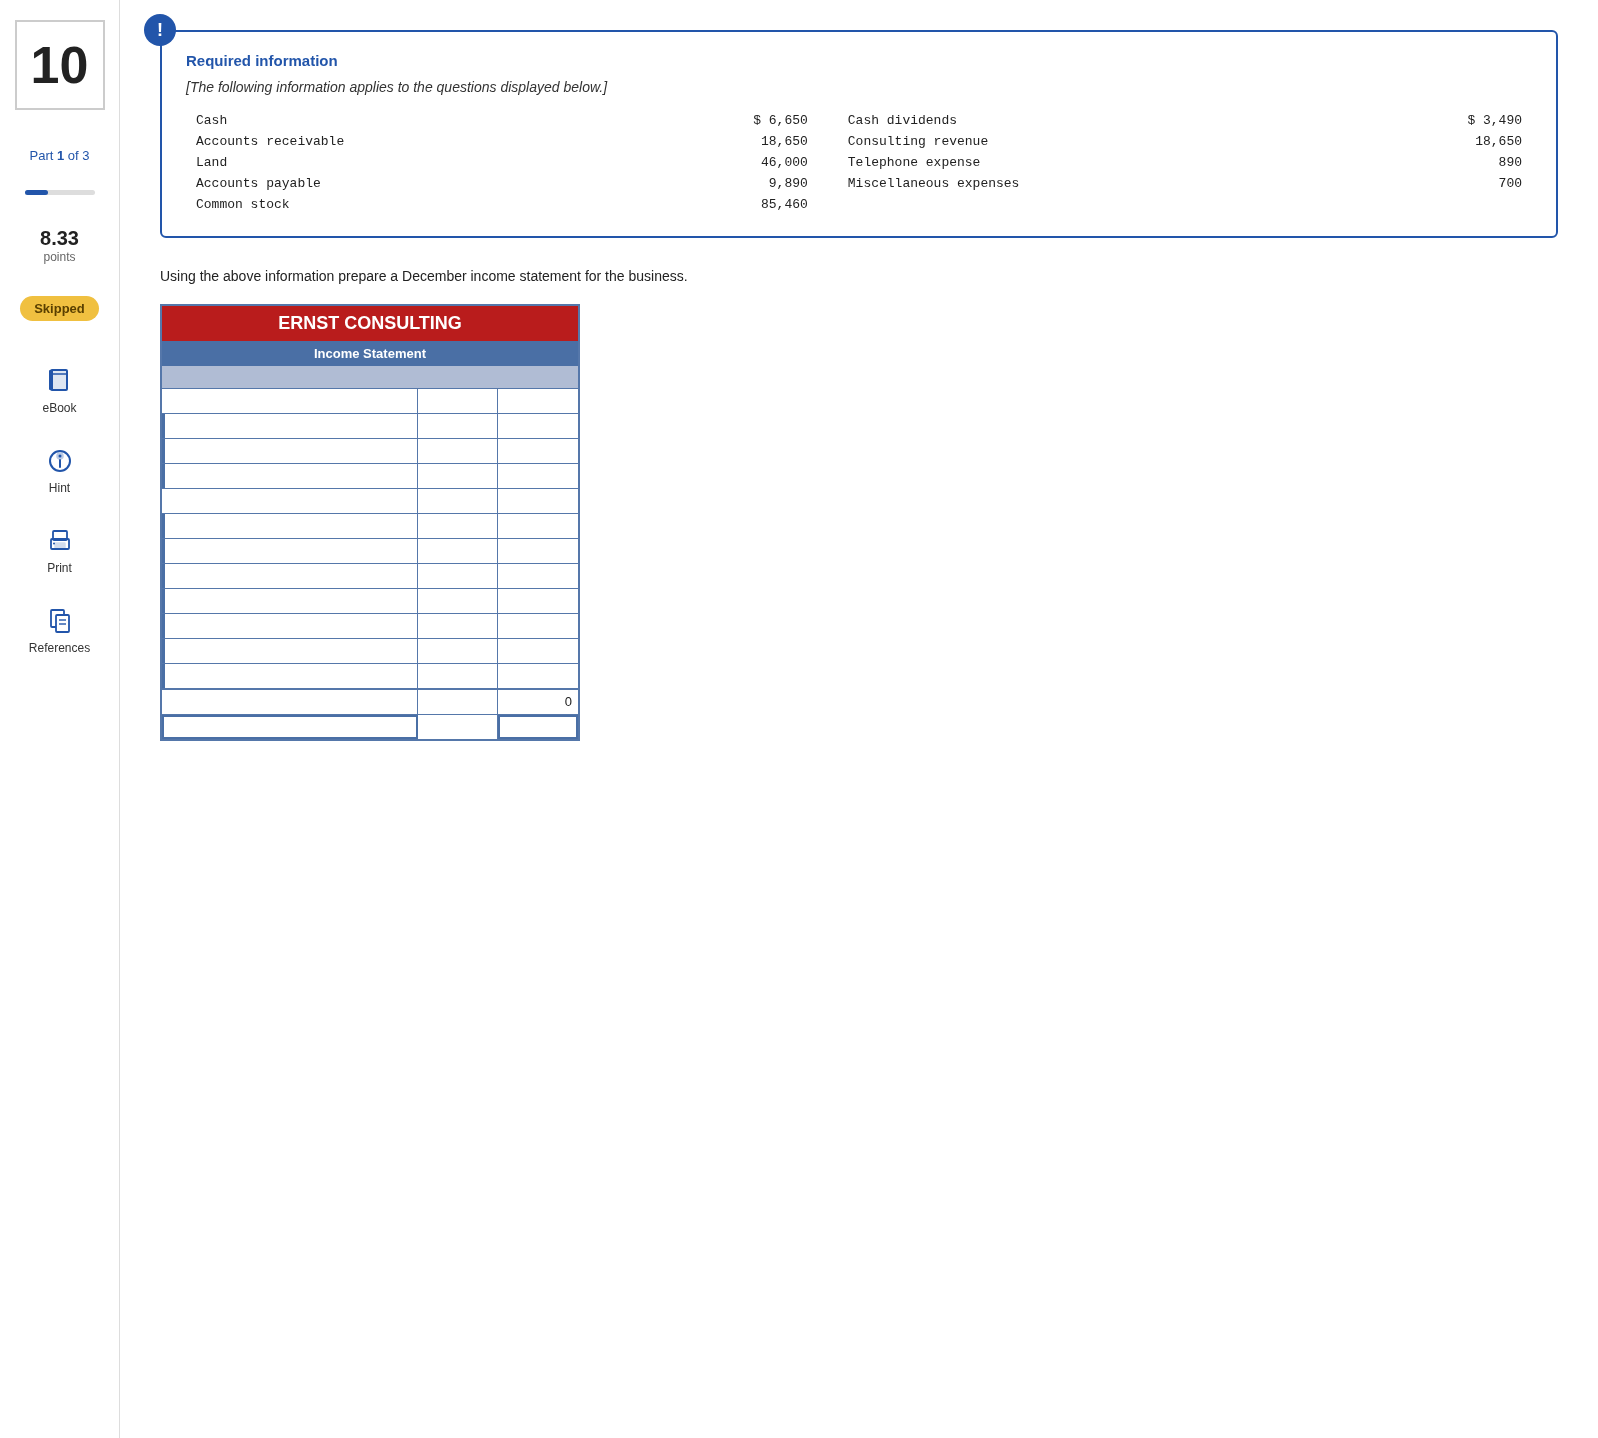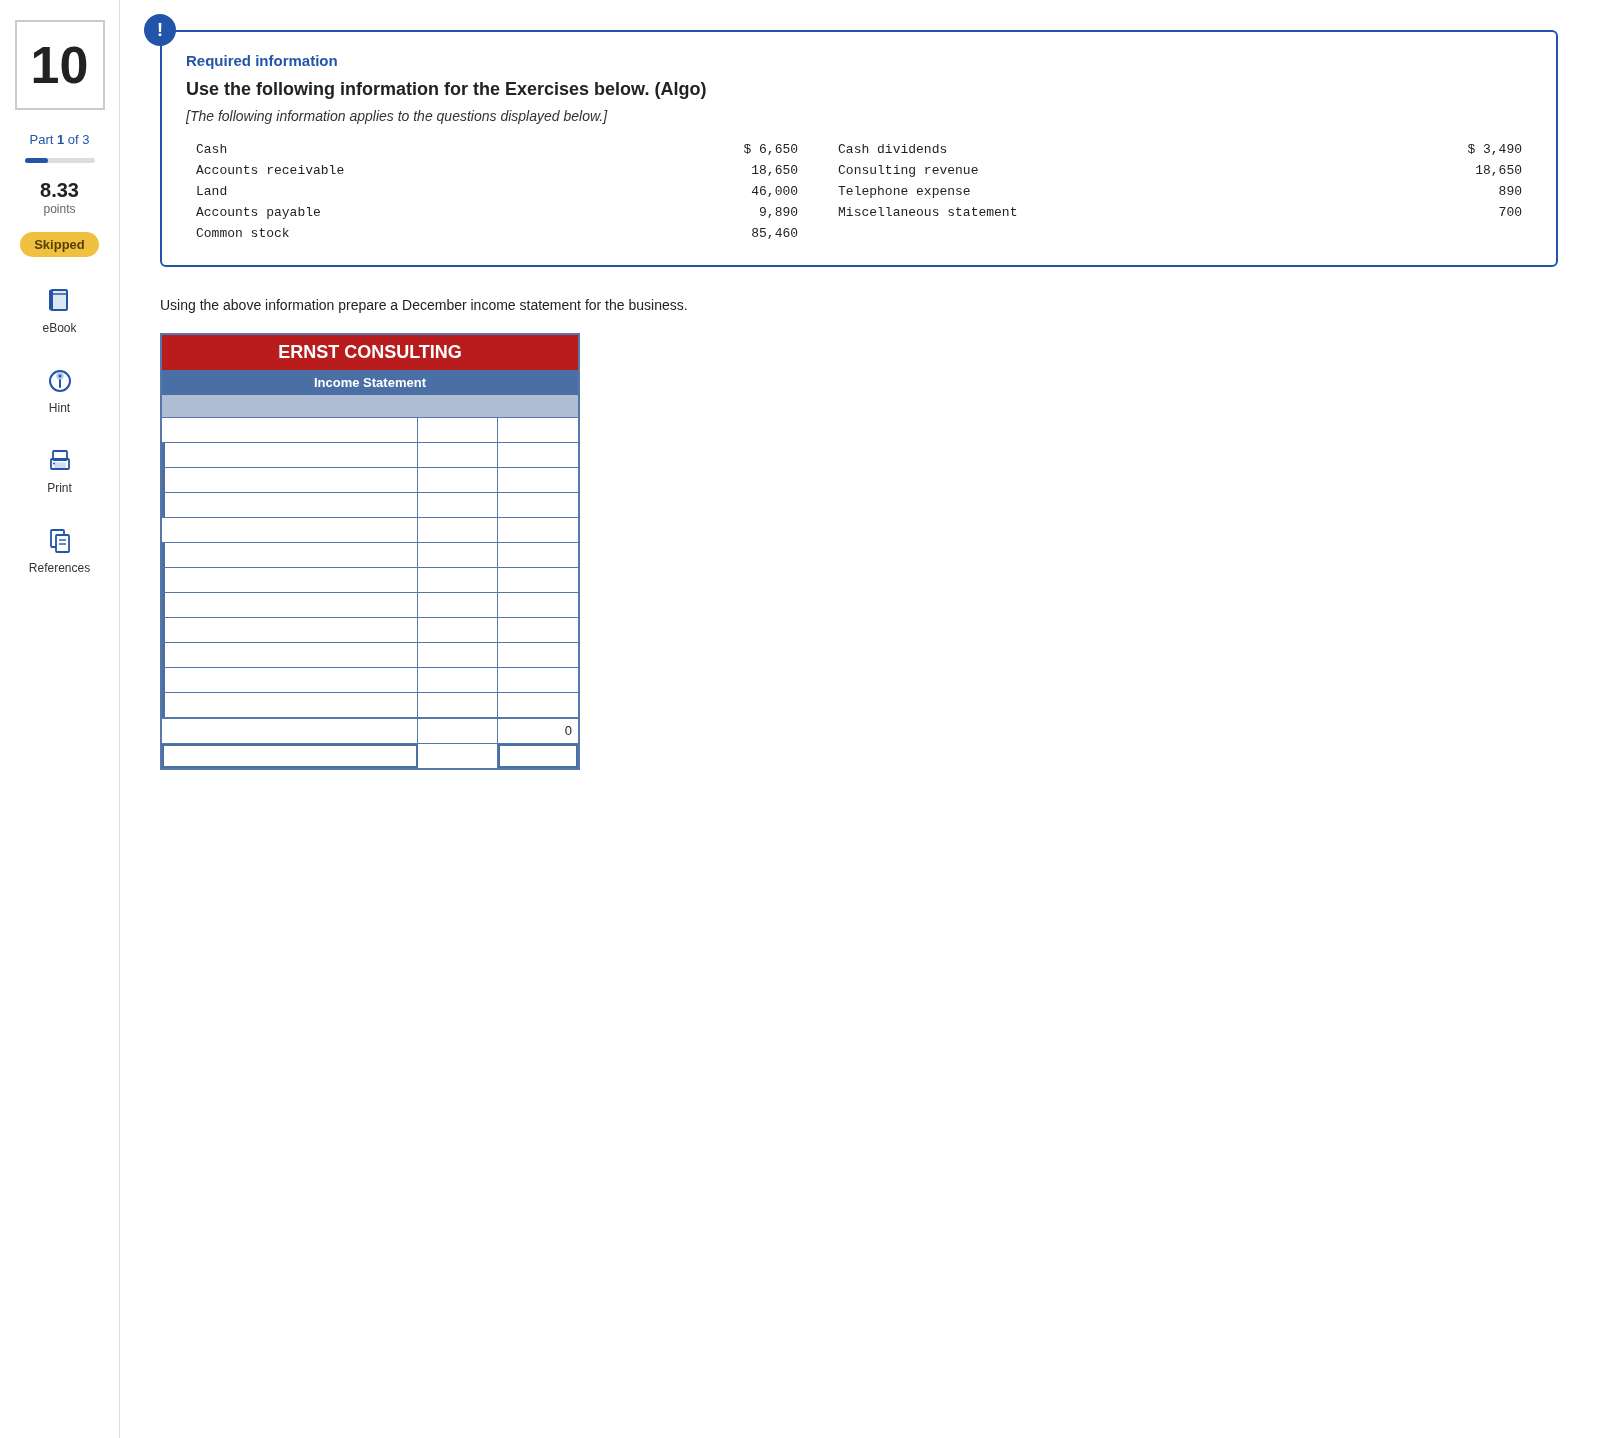--- a/index.html
+++ b/index.html
@@ -13,21 +13,21 @@
     
     .sidebar {
       width: 120px;
       min-width: 120px;
       background: #fff;
       border-right: 1px solid #ddd;
       display: flex;
       flex-direction: column;
       align-items: center;
       padding: 20px 10px;
-      gap: 0;
+      gap: 16px;
     }
 
     .problem-number {
       font-size: 52px;
       font-weight: bold;
       color: #222;
       border: 2px solid #ccc;
       width: 90px;
       height: 90px;
       display: flex;
@@ -377,21 +377,20 @@
       <span class="nav-label">References</span>
     </div>
   </nav>
 </div>
 
 <div class="main">
 
   <div class="required-box">
     <div class="required-icon">!</div>
     <div class="required-title">Required information</div>
-    <div class="exercise-title">Use the following information for the Exercises below. (Algo)</div>
     <div class="italic-note">[The following information applies to the questions displayed below.]</div>
 
     <table class="data-table">
       <tbody>
         <tr>
           <td>Cash</td>
           <td class="right">$ 6,650</td>
           <td style="width:20px"></td>
           <td>Cash dividends</td>
           <td class="right">$ 3,490</td>
@@ -407,21 +406,21 @@
           <td>Land</td>
           <td class="right">46,000</td>
           <td></td>
           <td>Telephone expense</td>
           <td class="right">890</td>
         </tr>
         <tr>
           <td>Accounts payable</td>
           <td class="right">9,890</td>
           <td></td>
-          <td>Miscellaneous statement</td>
+          <td>Miscellaneous expenses</td>
           <td class="right">700</td>
         </tr>
         <tr>
           <td>Common stock</td>
           <td class="right">85,460</td>
           <td></td>
           <td></td>
           <td></td>
         </tr>
       </tbody>

